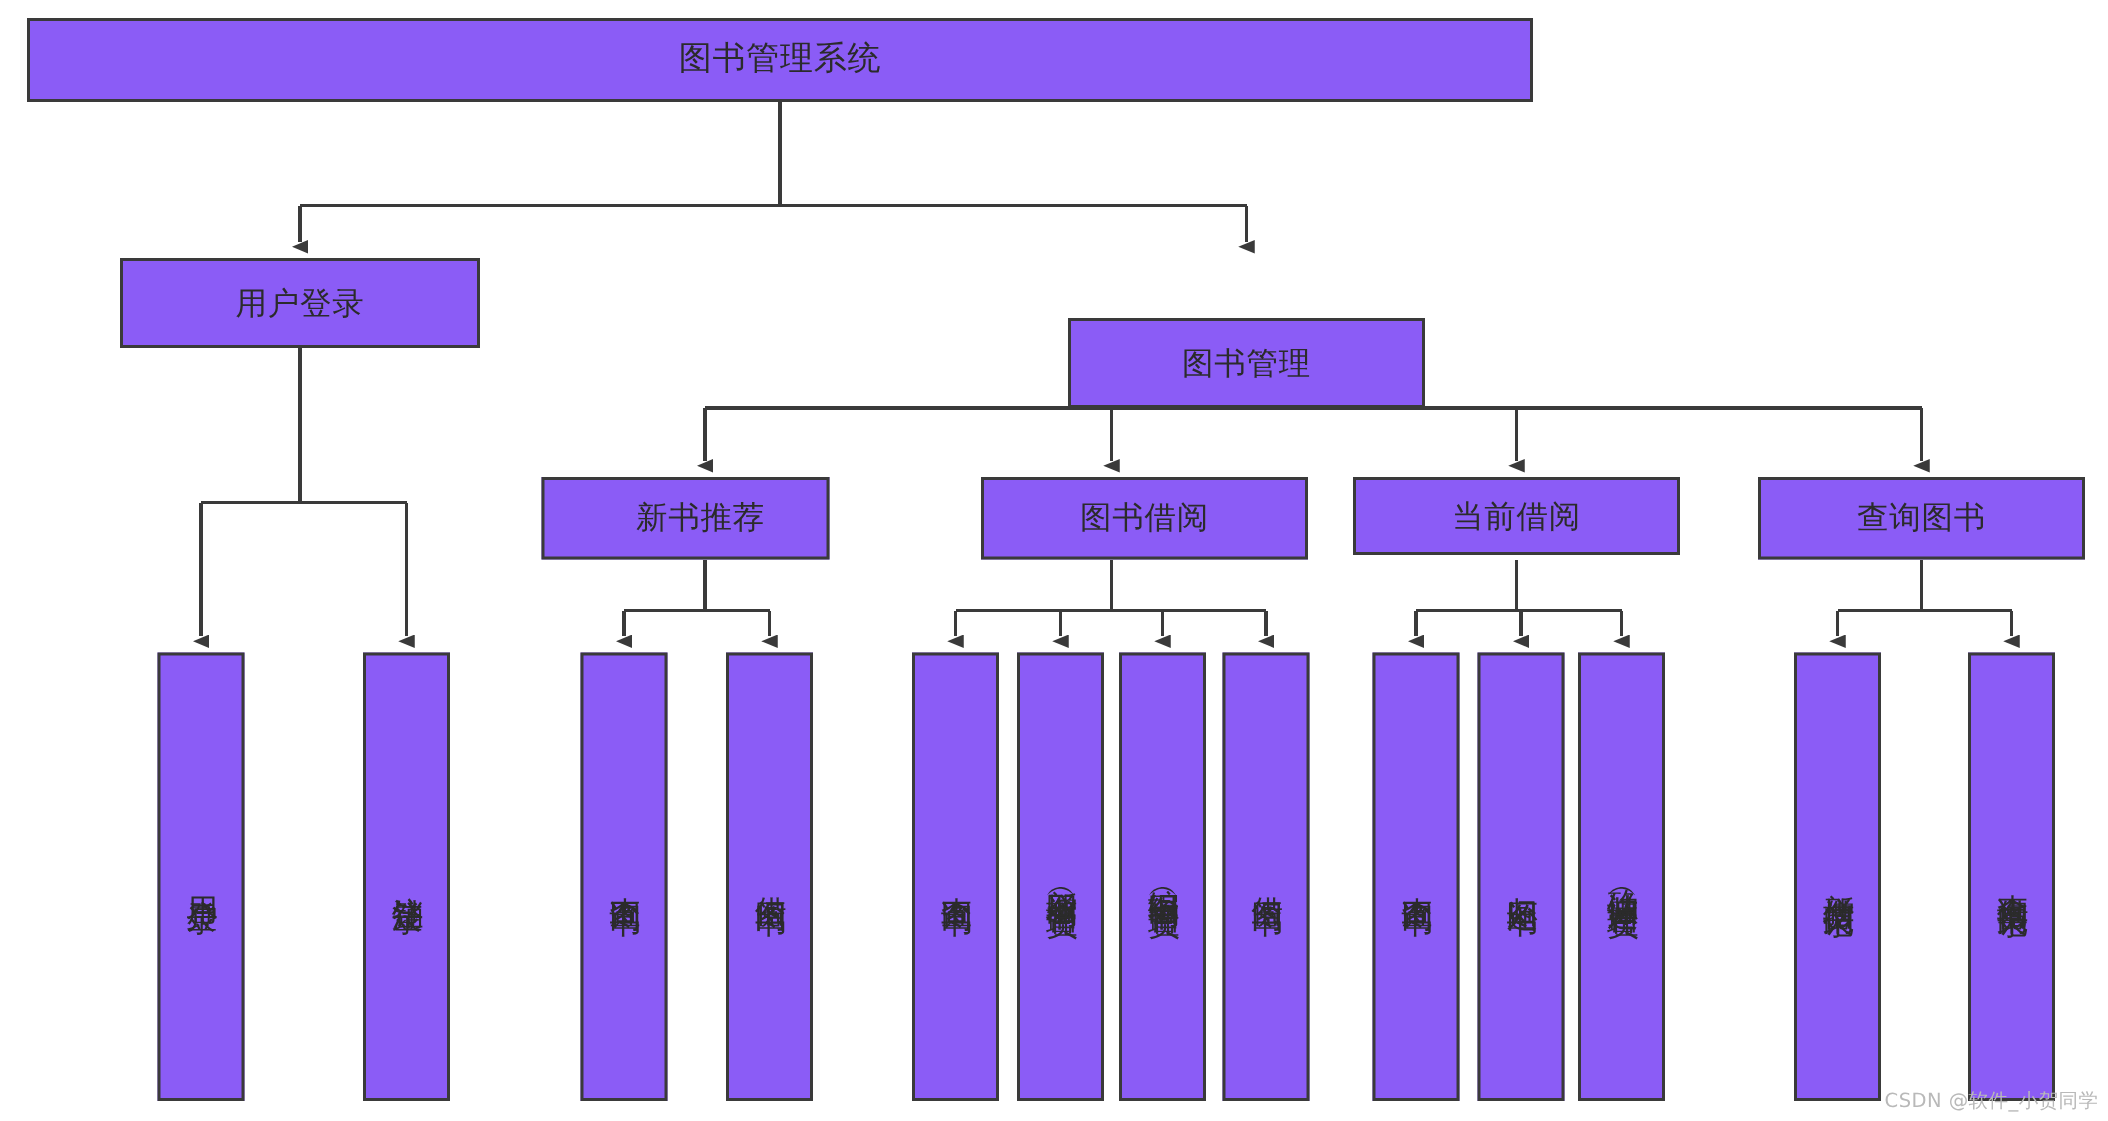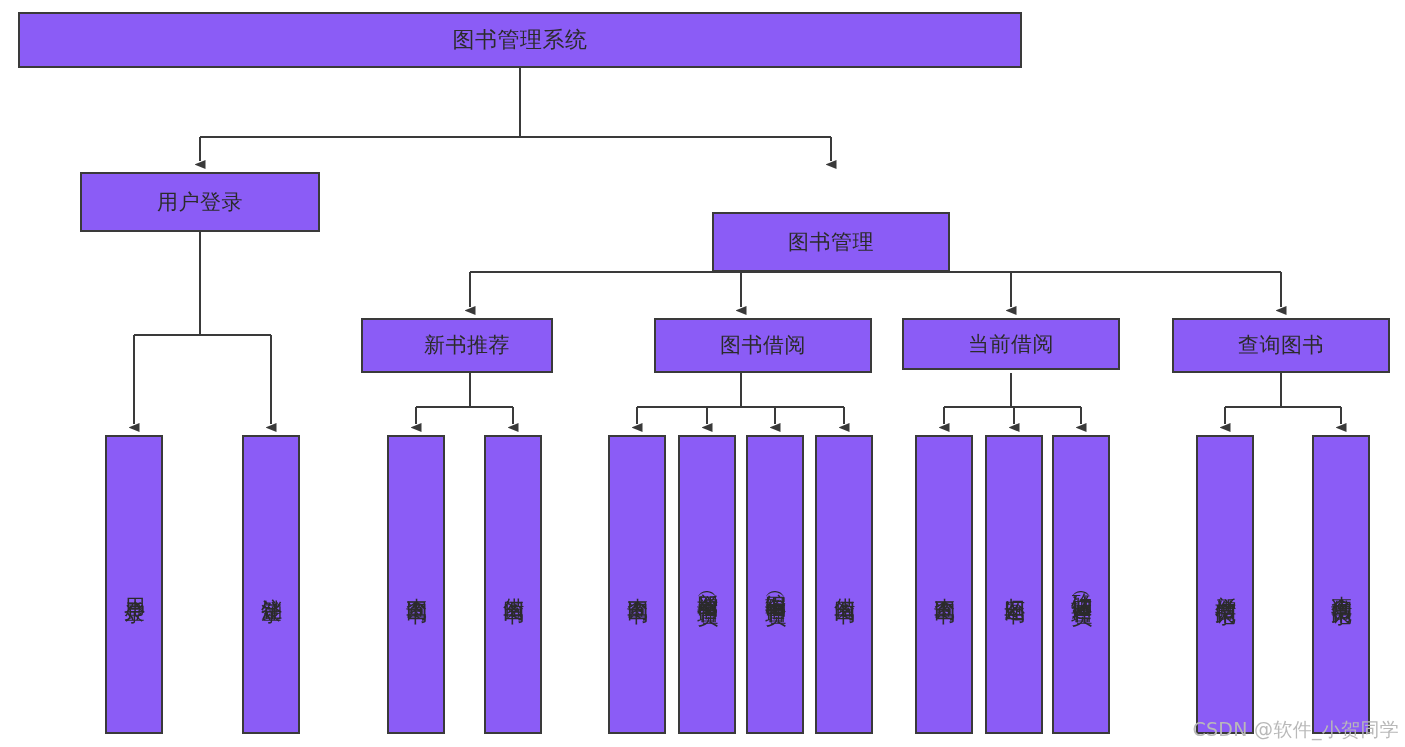--- a/index.html
+++ b/index.html
@@ -55,21 +55,21 @@
     font-size: 21px;
     line-height: 1.32;
     letter-spacing: 2px;
     white-space: nowrap;
     max-height: 278px;
   }
   #watermark {
     position: absolute;
     right: 6px;
     bottom: 4px;
-    font-size: 19px;
+    font-size: 13px;
     color: #b9b9b9;
     letter-spacing: 0.3px;
     white-space: nowrap;
     font-family: "DejaVu Sans", "Liberation Sans", sans-serif;
   }
 </style>
 </head>
 <body>
 
 <div id="diagram-root">

